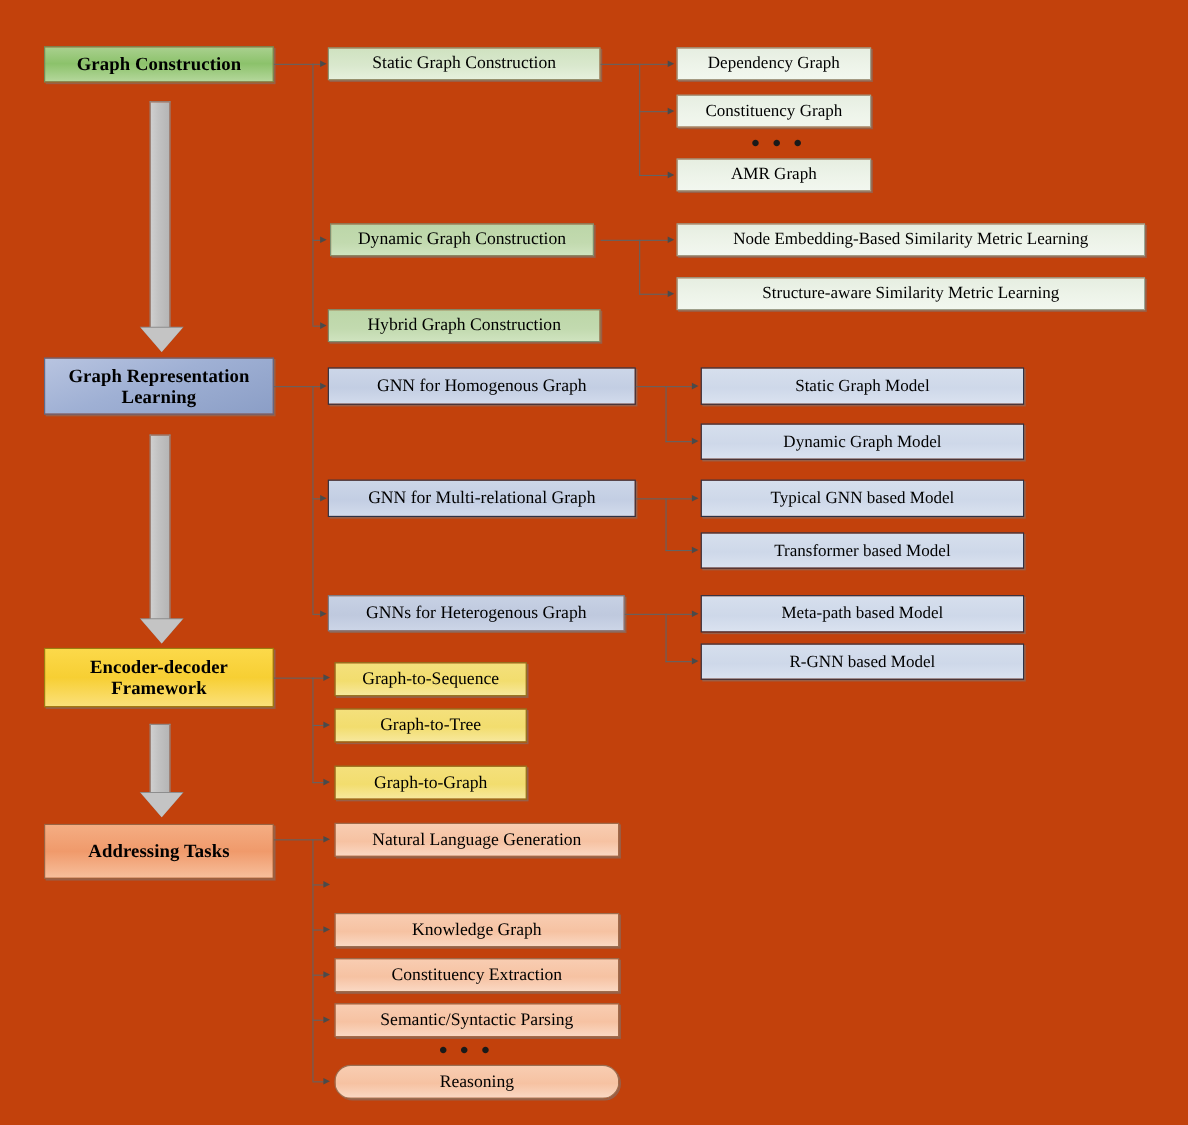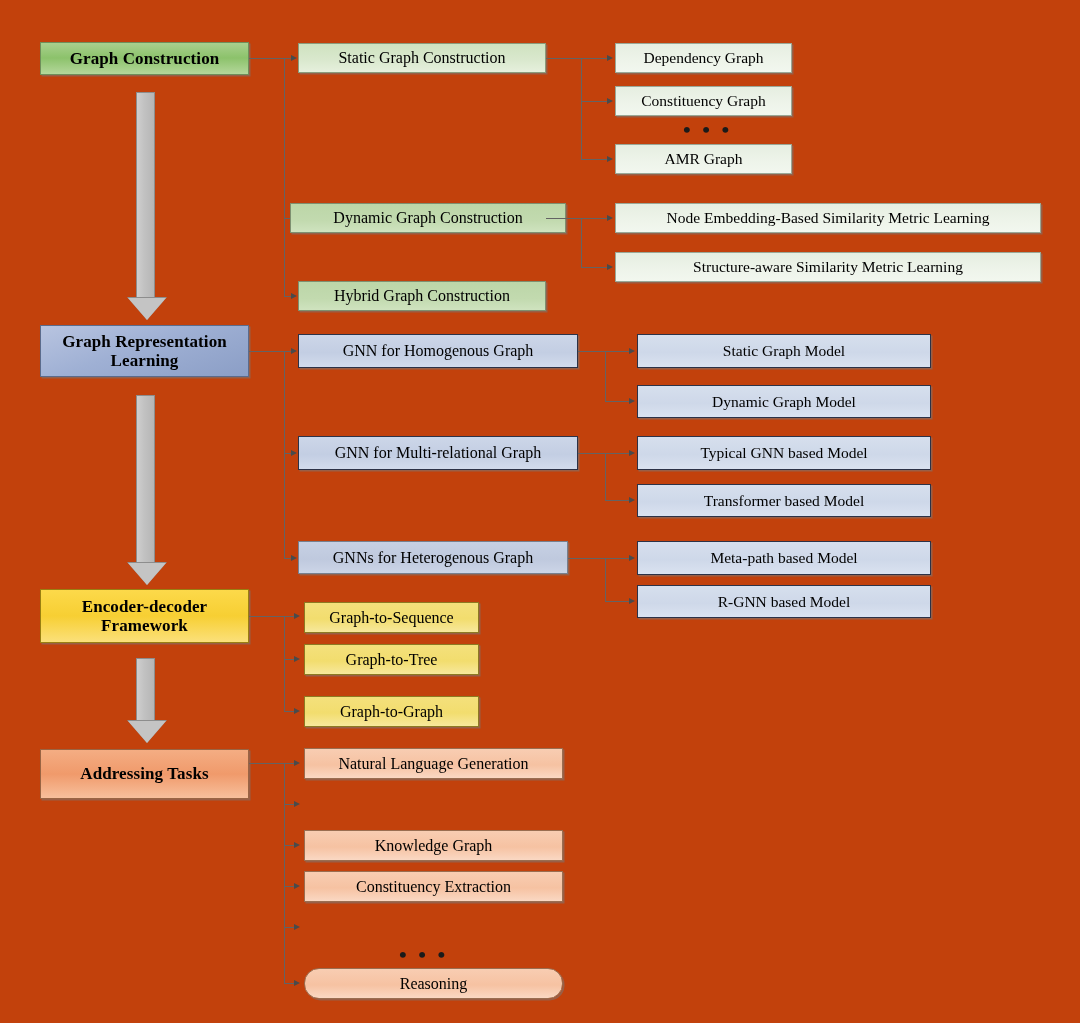--- a/index.html
+++ b/index.html
@@ -172,21 +172,21 @@
   <div class="line-h" style="left:249px; top:58px; width:36px;"></div>
   <div class="line-v" style="left:284px; top:58px; height:238px;"></div>
   <div class="line-h" style="left:284px; top:58px; width:8px;"></div>
   <div class="arrow-r" style="left:291px; top:54.5px;"></div>
   <div class="line-h" style="left:284px; top:218px; width:8px;"></div>
   <div class="arrow-r" style="left:291px; top:214.5px;"></div>
   <div class="line-h" style="left:284px; top:296px; width:8px;"></div>
   <div class="arrow-r" style="left:291px; top:292.5px;"></div>
 
   <div class="node g-l2" style="left:298px; top:43px; width:248px; height:30px;">Static Graph Construction</div>
-  <div class="node g-l2-solid" style="left:290px; top:203px; width:276px; height:30px;">Dynamic Graph Construction</div>
+  <div class="node g-l2-solid" style="left:300px; top:203px; width:240px; height:30px;">Dynamic Graph Construction</div>
   <div class="node g-l2-solid" style="left:298px; top:281px; width:248px; height:30px;">Hybrid Graph Construction</div>
 
   <div class="line-h" style="left:546px; top:58px; width:36px;"></div>
   <div class="line-v" style="left:581px; top:58px; height:102px;"></div>
   <div class="line-h" style="left:581px; top:58px; width:27px;"></div>
   <div class="arrow-r" style="left:607px; top:54.5px;"></div>
   <div class="line-h" style="left:581px; top:101px; width:27px;"></div>
   <div class="arrow-r" style="left:607px; top:97.5px;"></div>
   <div class="line-h" style="left:581px; top:159px; width:27px;"></div>
   <div class="arrow-r" style="left:607px; top:155.5px;"></div>
@@ -299,16 +299,17 @@
   <div class="line-h" style="left:284px; top:886px; width:11px;"></div>
   <div class="arrow-r" style="left:294px; top:882.5px;"></div>
   <div class="line-h" style="left:284px; top:927px; width:11px;"></div>
   <div class="arrow-r" style="left:294px; top:923.5px;"></div>
   <div class="line-h" style="left:284px; top:983px; width:11px;"></div>
   <div class="arrow-r" style="left:294px; top:979.5px;"></div>
 
   <div class="node o-l2" style="left:304px; top:748px; width:259px; height:31px;">Natural Language Generation</div>
   <div class="node o-l2" style="left:304px; top:830px; width:259px; height:31px;">Knowledge Graph</div>
   <div class="node o-l2" style="left:304px; top:871px; width:259px; height:31px;">Constituency Extraction</div>
+  <div class="node o-l2" style="left:304px; top:912px; width:259px; height:31px;">Semantic/Syntactic Parsing</div>
   <div class="ellipsis" style="left:399px; top:944px;">• • •</div>
   <div class="node o-l2" style="left:304px; top:968px; width:259px; height:31px;border-radius:15px;">Reasoning</div>
 
 </div>
 
 </body></html>

